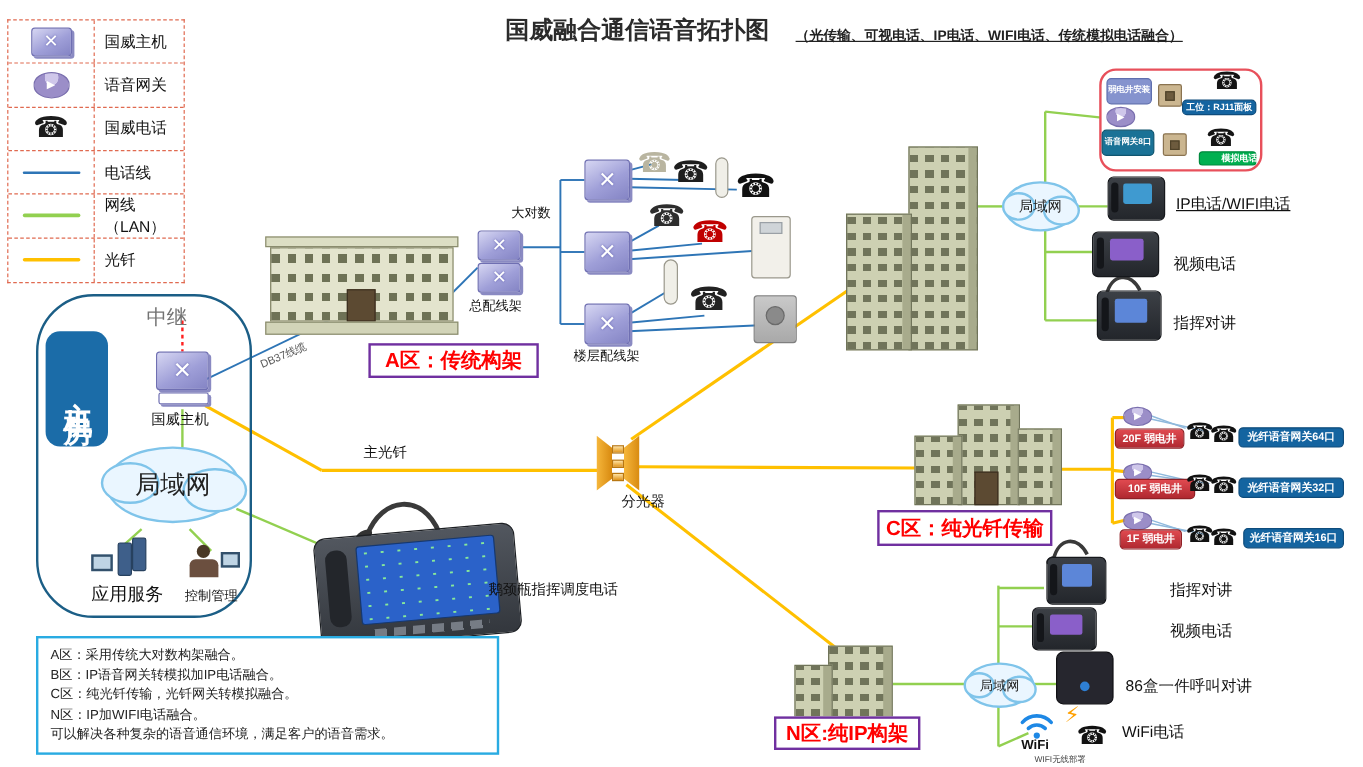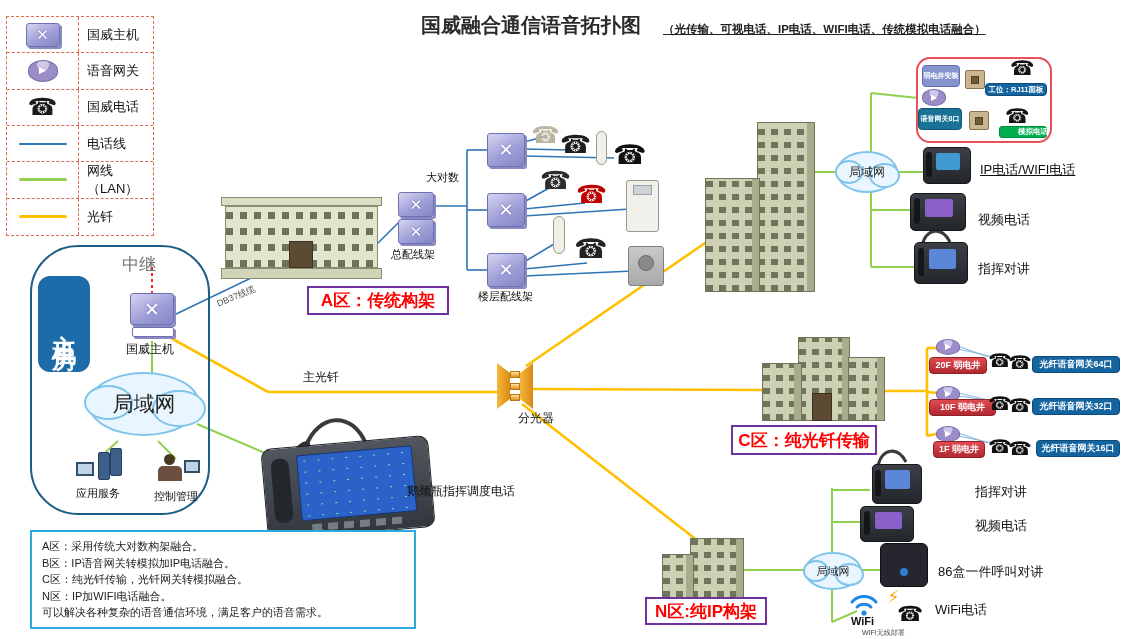--- a/index.html
+++ b/index.html
@@ -205,21 +205,21 @@
   <div class="abs lay swbase" style="left:132px;top:327px;width:42px;height:10px;"></div>
   <div class="abs lay dlabel" style="left:126px;top:341px;font-size:12px;">国威主机</div>
   <div class="abs lay cloud" style="left:88px;top:372px;width:112px;height:64px;font-size:21px;">
       <span>局域网</span>
     </div>
   <div class="abs lay serverpc" style="left:76px;top:448px;width:46px;height:38px;">
     <span class="m" style="left:0;top:14px;"></span>
       <span class="t" style="left:22px;top:4px;"></span>
       <span class="t" style="left:34px;top:0;"></span>
   </div>
-  <div class="abs lay dlabel" style="left:76px;top:486px;font-size:11px;">应用服务</div>
+  <div class="abs lay dlabel" style="left:76px;top:486px;font-size:15px;">应用服务</div>
   <div class="abs lay personpc" style="left:156px;top:452px;width:46px;height:36px;">
     <span class="h" style="left:8px;top:2px;"></span>
       <span class="b" style="left:2px;top:14px;"></span>
       <span class="m" style="left:28px;top:8px;"></span>
   </div>
   <div class="abs lay dlabel" style="left:154px;top:489px;font-size:11px;">控制管理</div>
   <div class="abs lay dlabel" style="left:216px;top:290px;font-size:9px;color:#555;transform:rotate(-23deg);">DB37线缆</div>
 
   <div class="abs lay" style="left:225px;top:197px;width:153px;height:82px;">
     <div class="abs bldgA-cornice" style="left:-4px;top:0;width:161px;height:9px;"></div>

